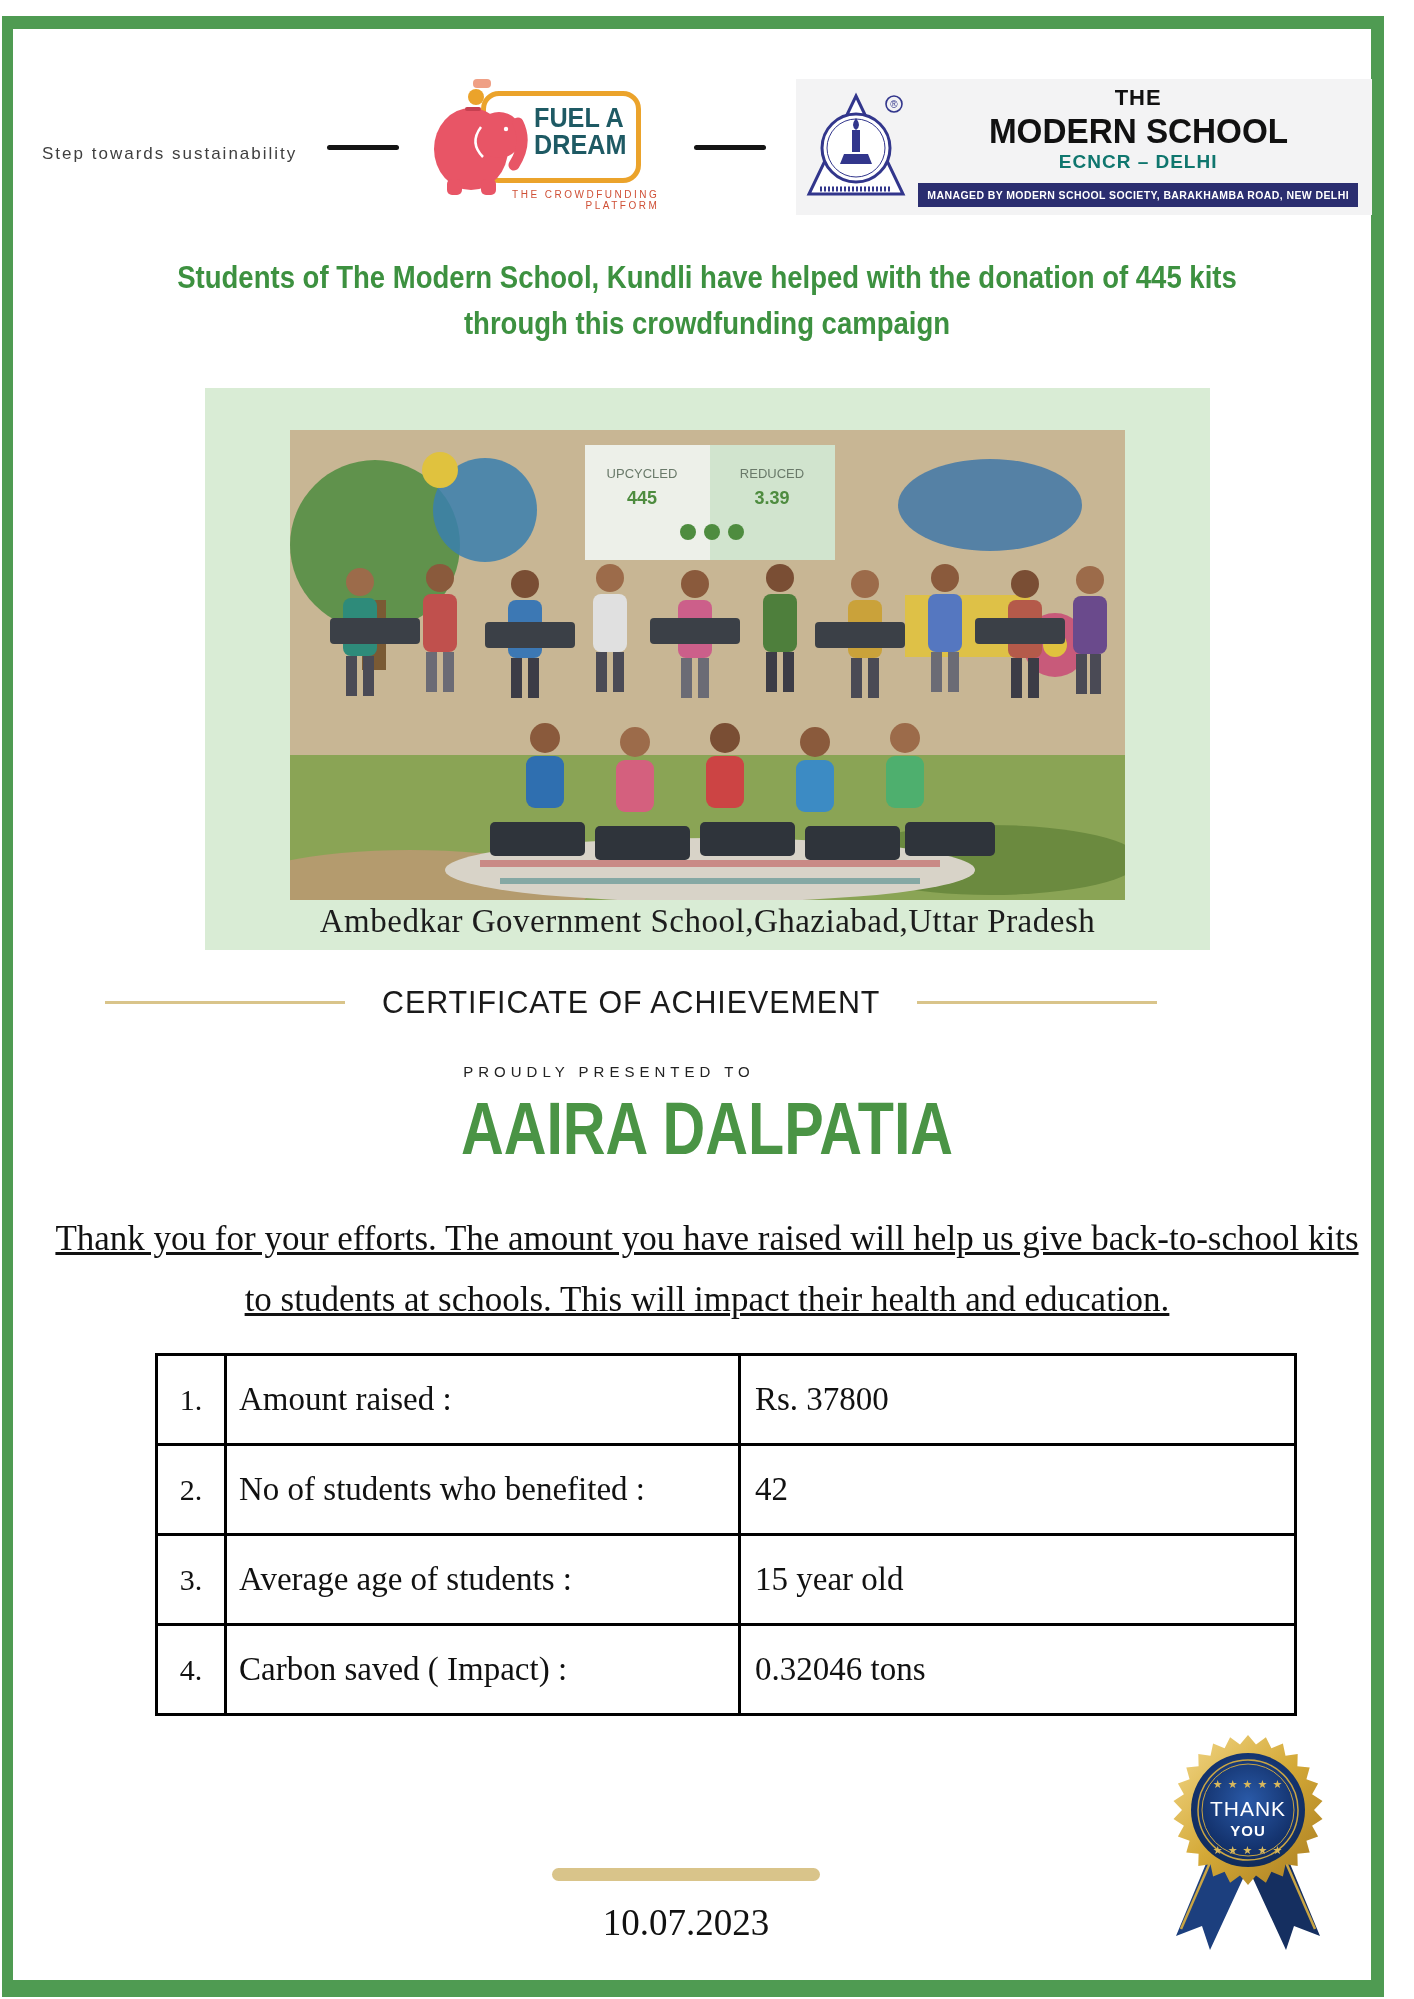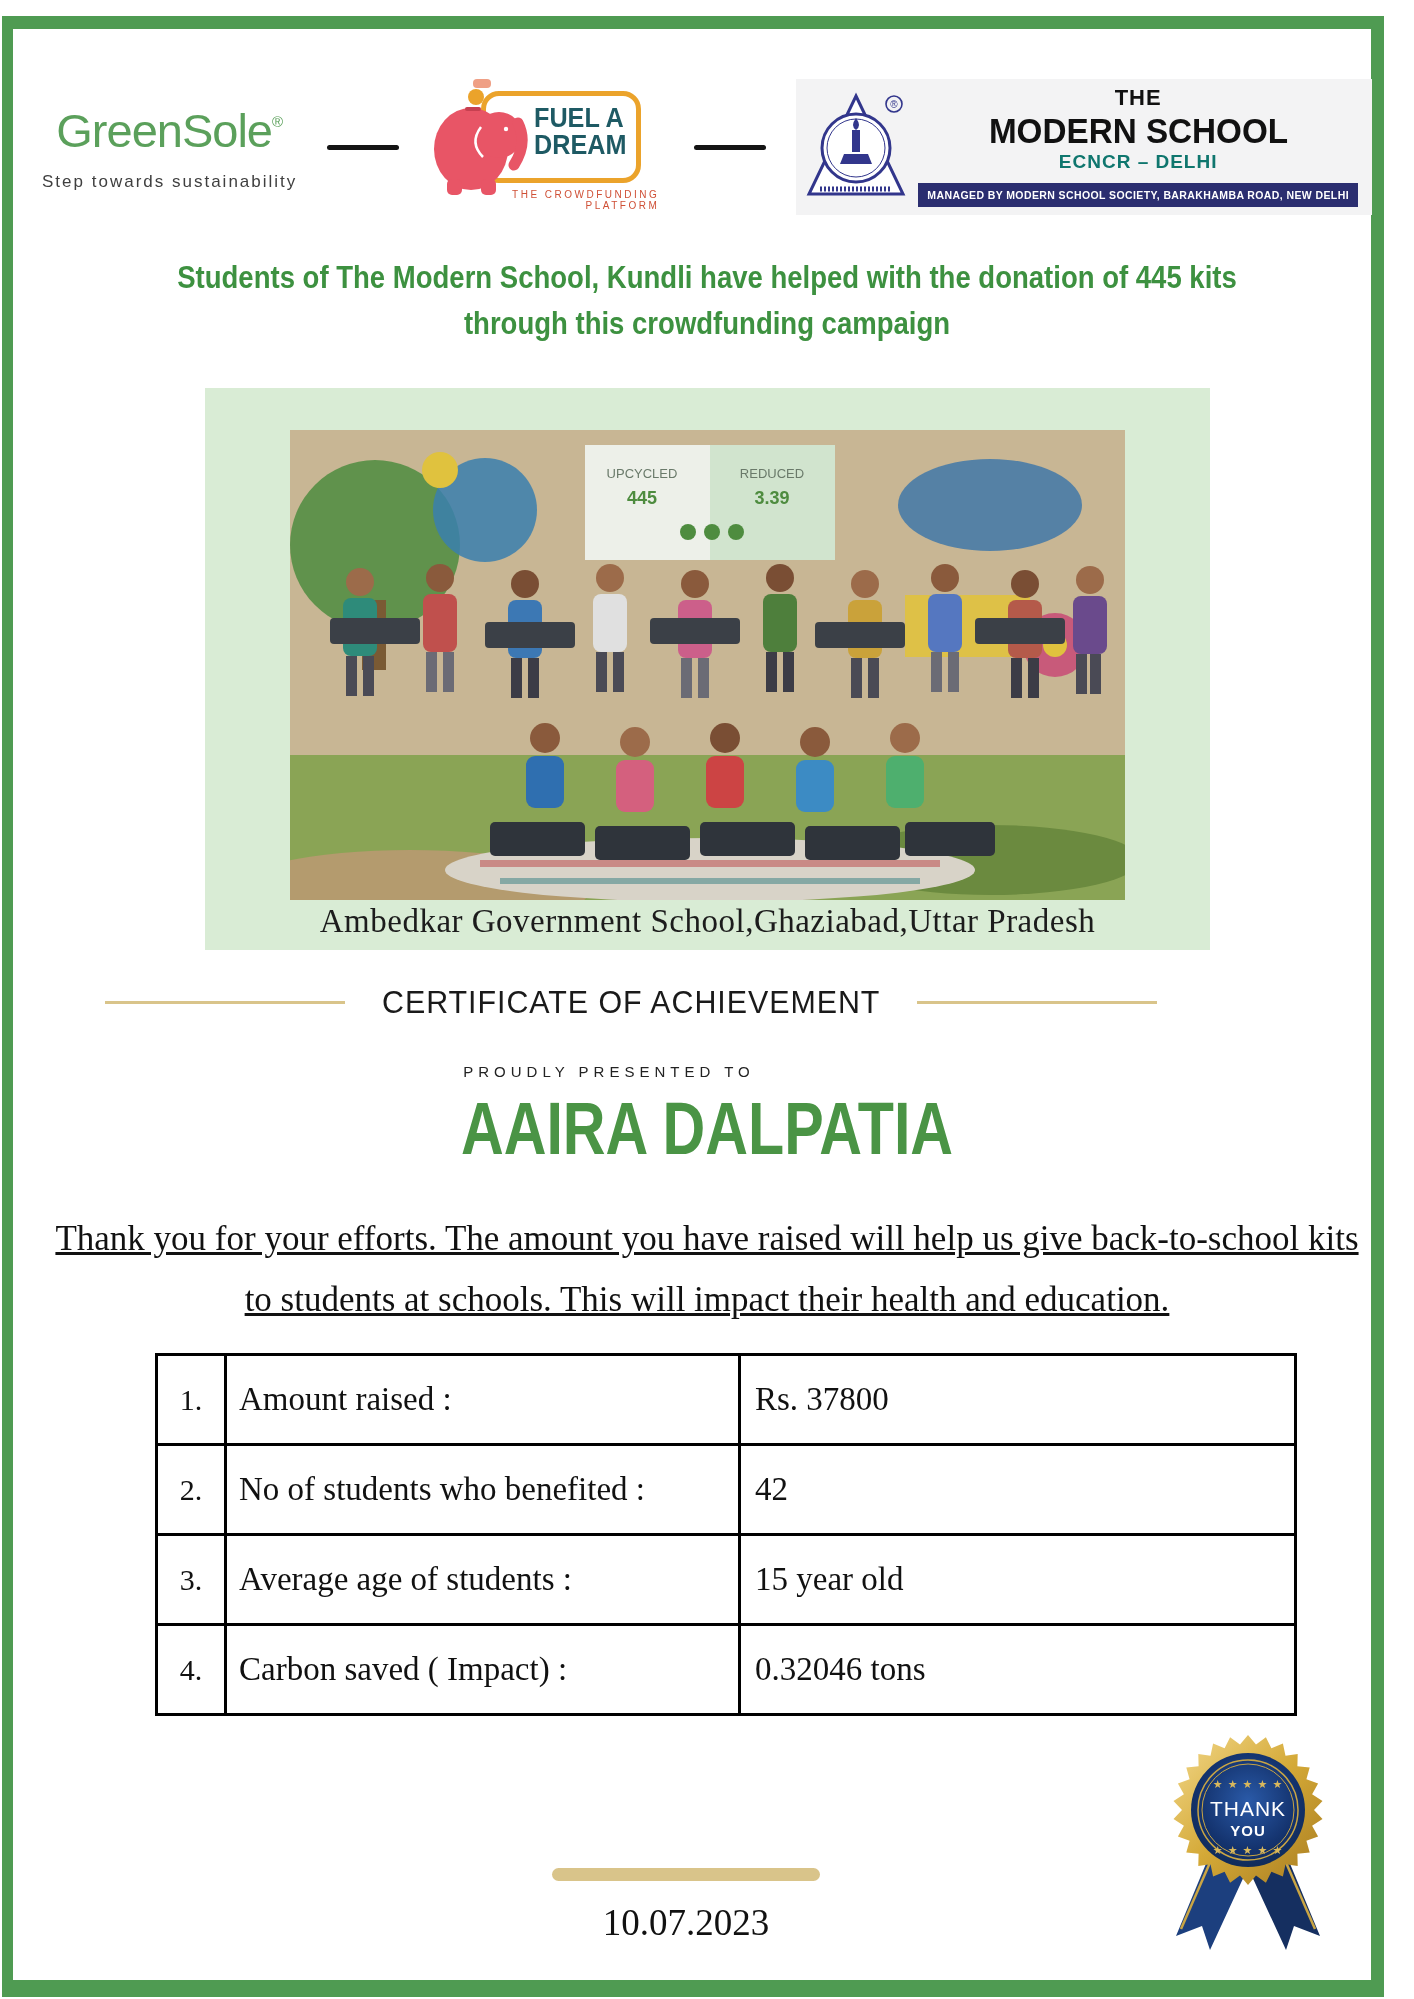--- a/index.html
+++ b/index.html
@@ -88,23 +88,20 @@
           font-family:"Liberation Serif", serif; font-size:37px; color:#111; }
 </style>
 </head>
 <body>
 
 <div class="page">
   <div class="frame"></div>
 
   <div class="logos">
     <div class="gs-block">
-      <div>
-        <span class="gs-word">GreenSole</span><span class="gs-reg">®</span>
-      </div>
       <div class="gs-tag">Step towards sustainability</div>
     </div>
 
     <div class="dash"></div>
 
     <div class="fad-block">
       <div class="fad-box"></div>
       <svg class="fad-eleph" width="100" height="120" viewBox="0 0 100 120">
         <rect x="44" y="2" width="18" height="9" rx="4" fill="#ef9f85"></rect>
         <circle cx="47" cy="20" r="8" fill="#eba32b"></circle>

